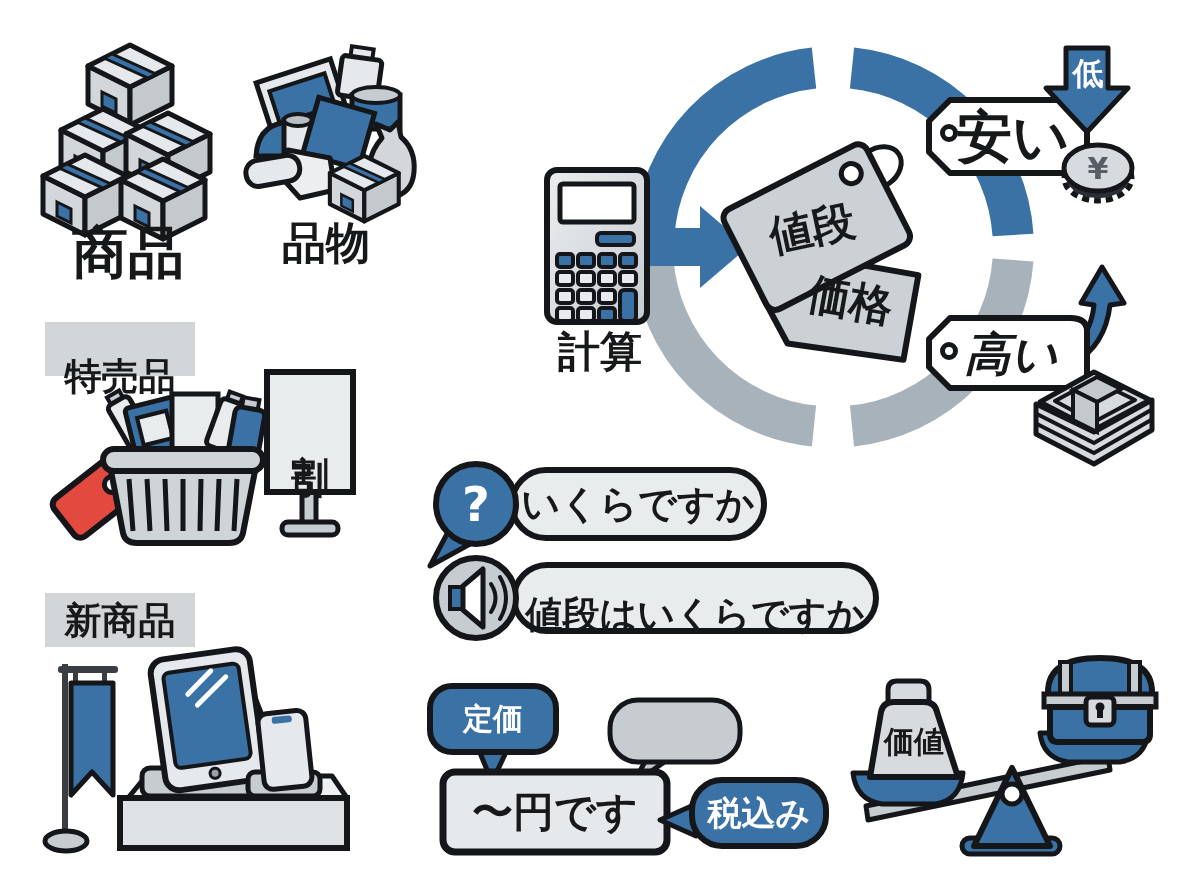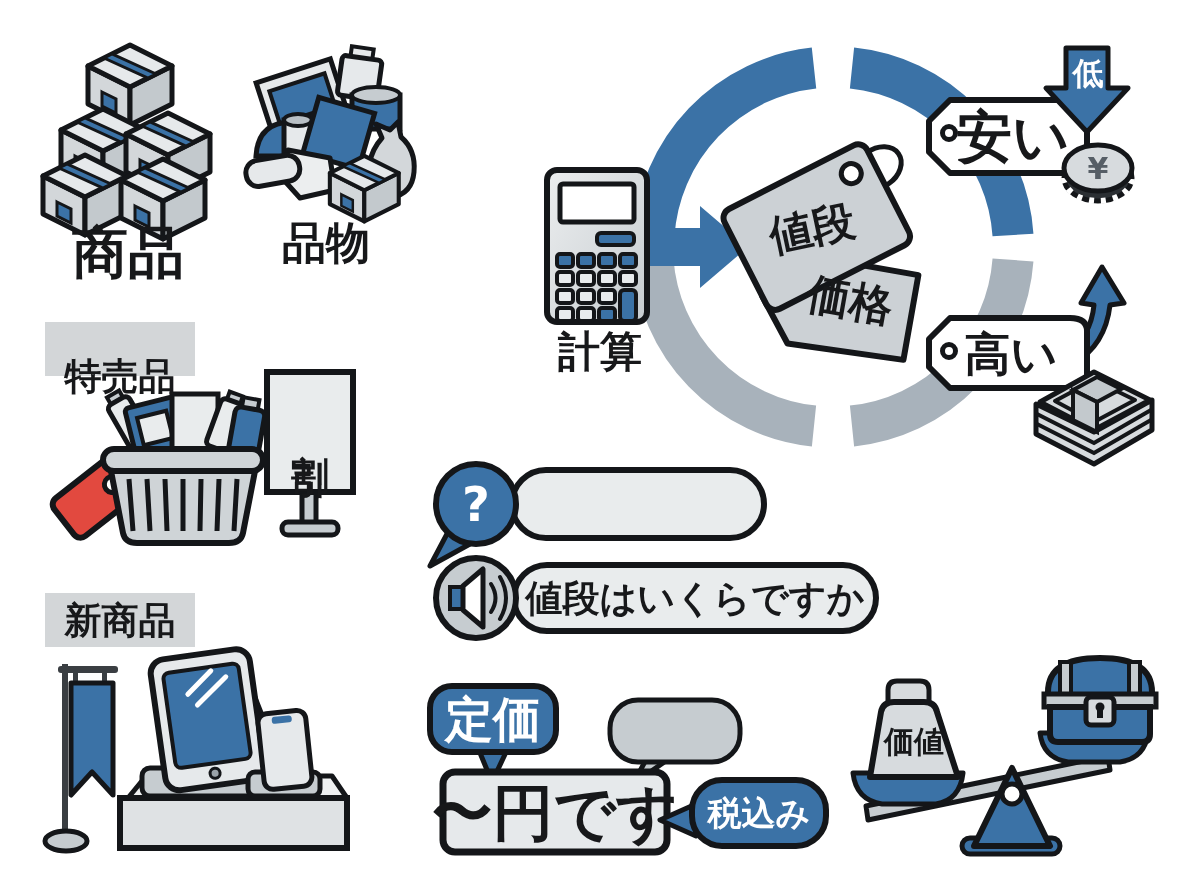--- a/index.html
+++ b/index.html
@@ -260,23 +260,24 @@
   <div class="t vert" style="left:271px;top:382px;width:78px;height:100px;font-size:38px;">割引</div>
   <div class="t" style="left:45px;top:593px;width:150px;height:54px;font-size:37px;">新商品</div>
 
   <div class="t" style="left:540px;top:328px;width:120px;height:48px;font-size:42px;text-align:right;">計算</div>
   <div class="t" style="left:752px;top:200px;width:120px;height:56px;font-size:43px;transform:rotate(-12deg);">値段</div>
   <div class="t" style="left:790px;top:272px;width:120px;height:56px;font-size:43px;transform:rotate(10deg);">価格</div>
 
   <div class="t" style="left:948px;top:110px;width:130px;height:54px;font-size:56px;">安い</div>
   <div class="t white" style="left:1068px;top:52px;width:40px;height:42px;font-size:31px;">低</div>
   <div class="t" style="left:1076px;top:150px;width:44px;height:38px;font-size:30px;color:#565e66;">¥</div>
-  <div class="t" style="left:946px;top:327px;width:130px;height:54px;font-size:46px;">高い</div>
+  <div class="t" style="left:946px;top:327px;width:130px;height:54px;font-size:46px;font-style:italic;">高い</div>
 
   <div class="t white" style="left:450px;top:477px;width:52px;height:54px;font-size:48px;">?</div>
-  <div class="t" style="left:514px;top:565px;width:362px;height:66px;font-size:37px;text-align:right;">値段はいくらですか</div>
-
-  <div class="t white" style="left:430px;top:686px;width:126px;height:66px;font-size:48px;">定価</div>
-  <div class="t" style="left:443px;top:772px;width:224px;height:80px;font-size:61px;">〜円です</div>
+  <div class="t" style="left:512px;top:470px;width:252px;height:68px;font-size:38px;">いくらですか</div>
+  <div class="t" style="left:514px;top:581px;width:362px;height:66px;font-size:37px;text-align:right;">値段はいくらですか</div>
+
+  <div class="t white" style="left:430px;top:686px;width:126px;height:66px;font-size:30px;">定価</div>
+  <div class="t" style="left:443px;top:772px;width:224px;height:80px;font-size:41px;">〜円です</div>
   <div class="t white" style="left:692px;top:780px;width:134px;height:66px;font-size:34px;">税込み</div>
 
   <div class="t" style="left:876px;top:722px;width:76px;height:40px;font-size:30px;font-family:Liberation Serif, serif;">価値</div>
 </div>
 
 </body></html>

